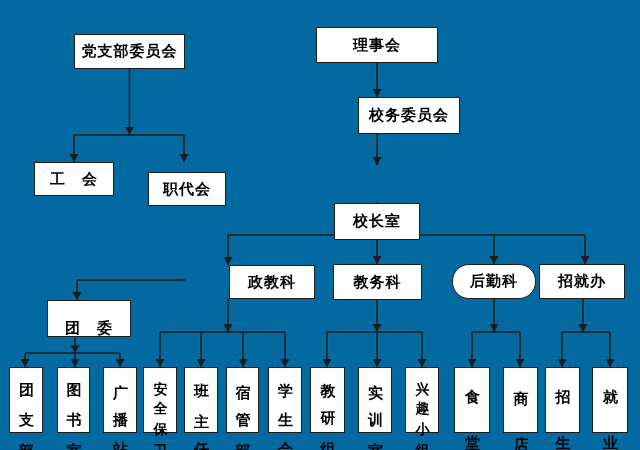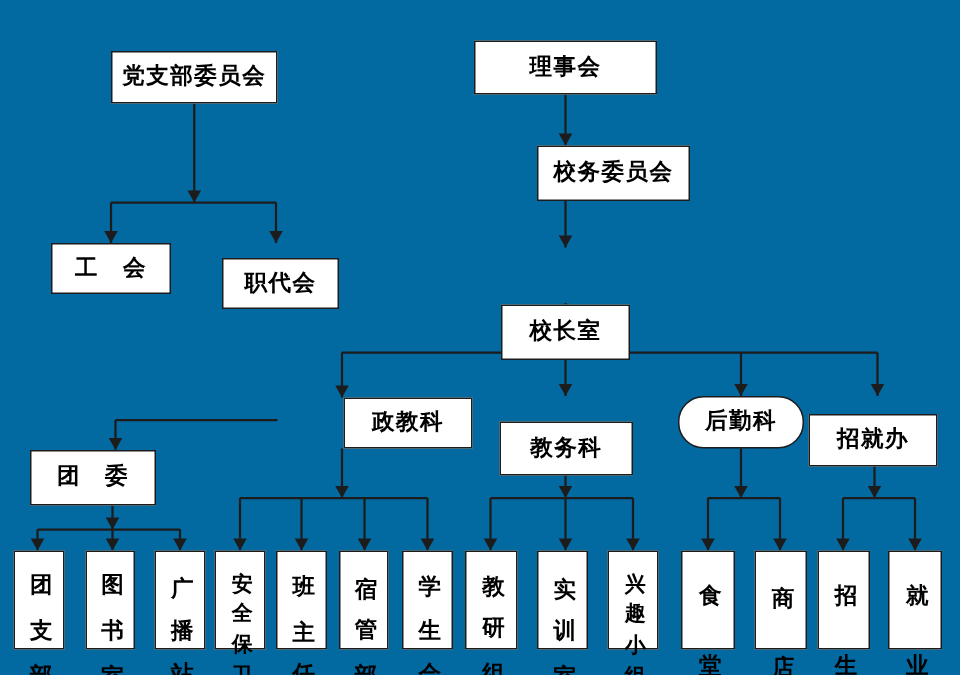--- a/index.html
+++ b/index.html
@@ -125,30 +125,30 @@
       </div>
       <div class="box" style="left: 326px; top: 97px; width: 102px; height: 37px; border-color: rgb(28, 28, 28); margin-left: 32px;">
         <span class="hlabel">校务委员会</span>
       </div>
       <div class="box" style="left: 334px; top: 165px; width: 86px; height: 37px; border-color: rgb(28, 28, 28); margin-top: 38px;">
         <span class="hlabel">校长室</span>
       </div>
       <div class="box" style="left: 185px; top: 265px; width: 86px; height: 34px; border-color: rgb(28, 28, 28); margin-left: 44px;">
         <span class="hlabel">政教科</span>
       </div>
-      <div class="box" style="left: 333px; top: 281px; width: 89px; height: 36px; border-color: rgb(28, 28, 28);">
+      <div class="box" style="left: 333px; top: 264px; width: 89px; height: 36px; border-color: rgb(28, 28, 28);">
         <span class="hlabel">教务科</span>
       </div>
       <div class="box" style="left: 452px; top: 264px; width: 84px; height: 35px; border-color: rgb(28, 28, 28); border-radius: 17px;">
         <span class="hlabel">后勤科</span>
       </div>
-      <div class="box" style="left: 539px; top: 276px; width: 86px; height: 35px; border-color: rgb(28, 28, 28);">
+      <div class="box" style="left: 539px; top: 264px; width: 86px; height: 35px; border-color: rgb(28, 28, 28);">
         <span class="hlabel">招就办</span>
       </div>
-      <div class="box" style="left: 20px; top: 300px; width: 84px; height: 37px; border-color: rgb(28, 28, 28);">
+      <div class="box" style="left: 47px; top: 300px; width: 84px; height: 37px; border-color: rgb(28, 28, 28); align-items: flex-end;">
         <span class="hlabel">团　委</span>
       </div>
       <div class="box" style="left: 9px; top: 367px; width: 34px; height: 66px; border-color: rgb(28, 28, 28);">
         <span class="vlabel v3">团支部</span>
       </div>
       <div class="box" style="left: 57px; top: 367px; width: 33px; height: 66px; border-color: rgb(28, 28, 28);">
         <span class="vlabel v3">图书室</span>
       </div>
       <div class="box" style="left: 103px; top: 367px; width: 34px; height: 66px; border-color: rgb(28, 28, 28);">
         <span class="vlabel v3">广播站</span>

